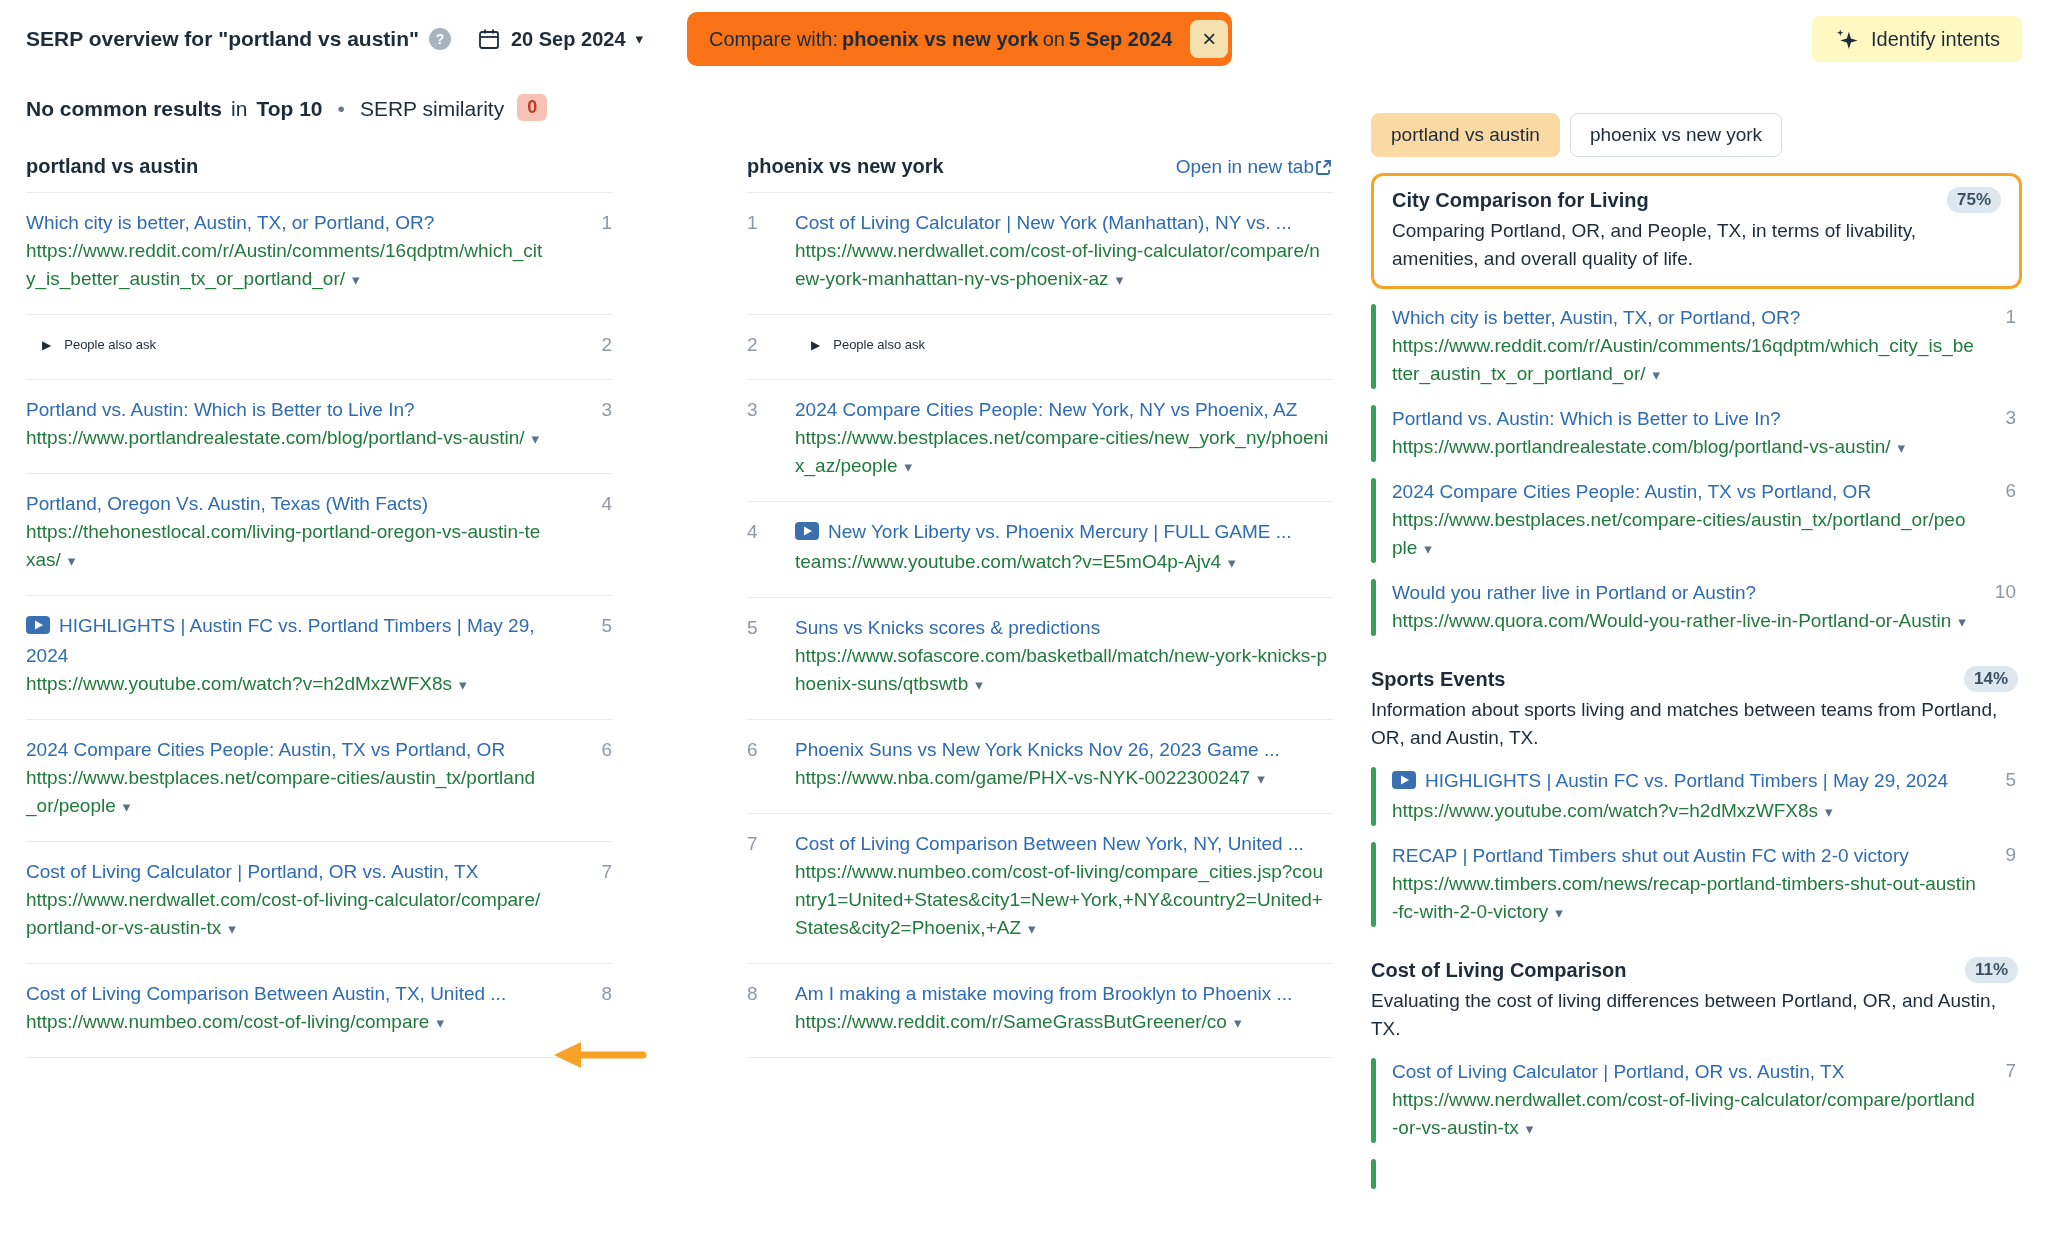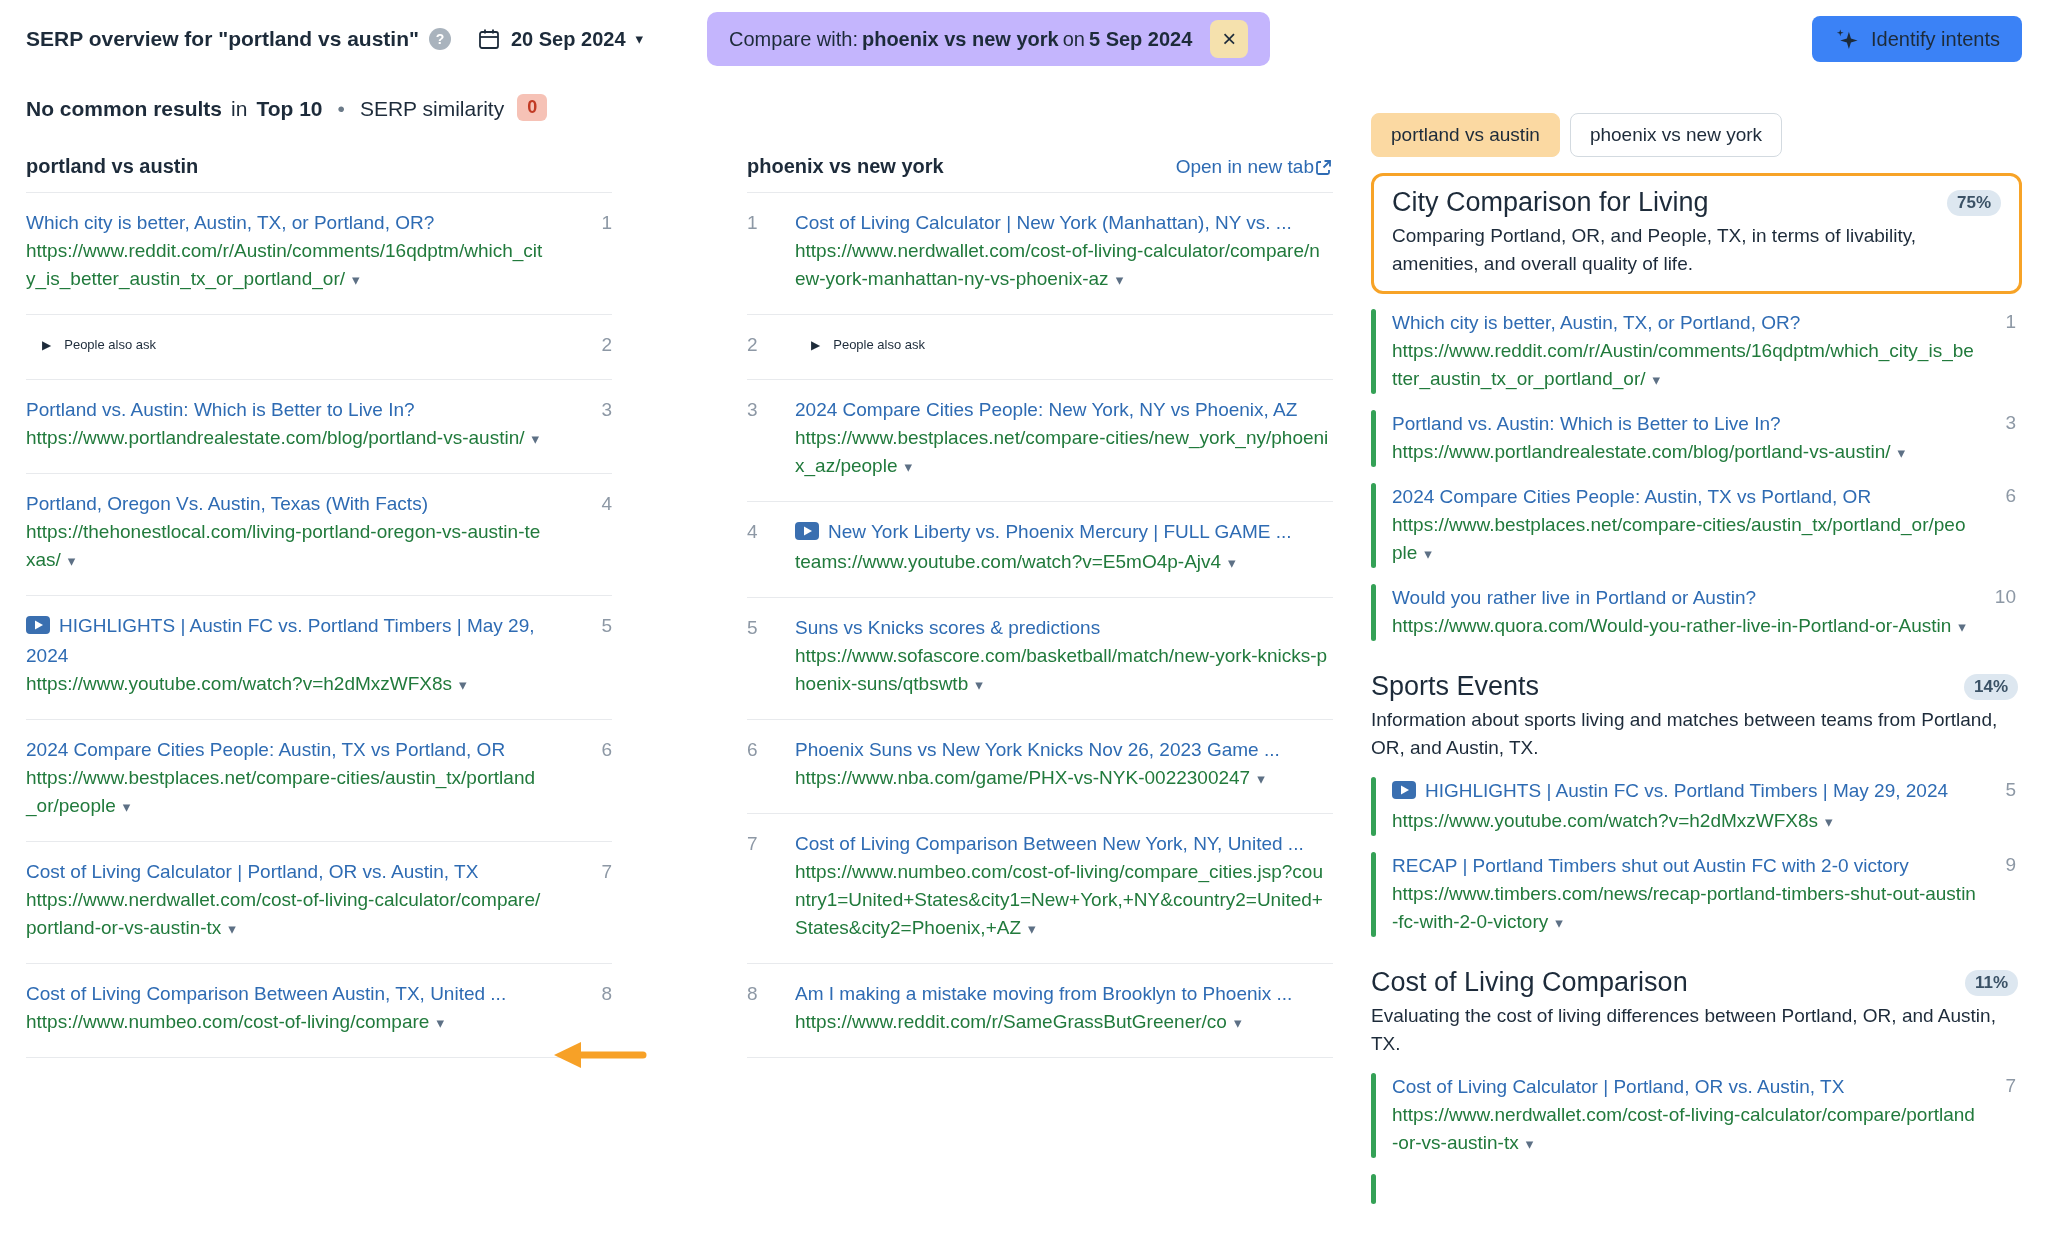--- a/index.html
+++ b/index.html
@@ -9,27 +9,27 @@
   
   .topbar{display:flex;align-items:center;height:78px;padding:0 26px}
   .title-wrap{display:flex;align-items:center;gap:10px}
   .page-title{font-size:21px;font-weight:bold;white-space:nowrap}
   .help{width:22px;height:22px;border-radius:50%;background:#a9b3bd;color:#fff;
         display:inline-flex;align-items:center;justify-content:center;font-size:14px;font-weight:bold;flex:none;cursor:pointer}
   .help::after{content:"?"}
   .date-picker{display:flex;align-items:center;gap:10px;margin-left:26px;font-size:20px;font-weight:bold;cursor:pointer;white-space:nowrap}
   .dd-caret{font-size:15px;color:#1d2b3a}
   .dd-caret::after{content:"▾"}
-  .compare-chip{display:flex;align-items:center;gap:14px;background:#c4b5fd;border-radius:10px;
-                padding:8px 22px 8px 22px;font-size:20px;margin-left:64px;white-space:nowrap}
+  .compare-chip{display:flex;align-items:center;gap:14px;background:#f97316;border-radius:10px;
+                padding:8px 4px 8px 22px;font-size:20px;margin-left:44px;white-space:nowrap}
   .chip-text span,.chip-text b{margin-right:4px}
   .chip-close{width:38px;height:38px;border:none;border-radius:8px;background:#f5e1ad;color:#1d2b3a;
               font-size:24px;line-height:1;display:flex;align-items:center;justify-content:center;cursor:pointer;flex:none}
   .chip-close::after{content:"×"}
-  .identify-btn{margin-left:auto;display:flex;align-items:center;gap:12px;background:#3b82f6;border:none;
+  .identify-btn{margin-left:auto;display:flex;align-items:center;gap:12px;background:#fef9c3;border:none;
                 border-radius:8px;height:46px;padding:0 22px;font-size:20px;color:#1d2b3a;cursor:pointer;white-space:nowrap}
 
   
   .content{display:flex;align-items:flex-start;padding:0 26px}
   .main-area{width:1307px;flex:none}
   .summary{display:flex;align-items:flex-end;gap:9px;margin-top:16px;font-size:21px;white-space:nowrap}
   .summary .bullet{color:#6b7a88;margin:0 6px}
   .summary .bullet::after{content:"•"}
   .sim-badge{background:#f6c2b6;color:#c13a24;font-weight:bold;font-size:18px;border-radius:6px;padding:3px 10px;margin-left:4px}
 
@@ -56,21 +56,21 @@
   .vid{display:inline-block;vertical-align:-2px;margin-right:9px}
 
   
   .sidebar{width:651px;flex:none;margin-left:38px;margin-top:35px}
   .tabs{display:flex;gap:10px}
   .tab{font-size:19px;padding:10px 19px;border-radius:8px;border:1px solid #d3dae0;background:#fff;cursor:pointer;white-space:nowrap}
   .tab.active{background:#fbd9a2;border-color:#fbd9a2}
   .intent-head.boxed{border:3px solid #f7a327;border-radius:12px;padding:11px 18px 13px;margin-top:16px}
   .intent-head.plain{margin-top:30px;padding-right:4px}
   .intent-title-row{display:flex;align-items:center}
-  .intent-name{font-size:27px;font-weight:normal;flex:1;min-width:0}
+  .intent-name{font-size:20px;font-weight:bold;flex:1;min-width:0}
   .pct{background:#dde7f0;color:#3b5266;font-size:17px;font-weight:bold;border-radius:13px;padding:3px 10px;flex:none}
   .intent-desc{font-size:19px;line-height:28px;margin-top:4px}
   .intent-results{margin-top:15px;display:flex;flex-direction:column;gap:16px}
   .s-result{position:relative;display:flex;padding-right:46px}
   .green-bar{width:5px;border-radius:3px;background:#34a156;flex:none;margin-right:16px}
   .s-body{flex:1;min-width:0}
   .s-title{font-size:19px;line-height:28px;color:#2e6bb3;cursor:pointer}
   .s-url{font-size:19px;line-height:28px;color:#217a3c;word-break:break-all}
   .s-num{position:absolute;right:6px;top:2px;font-size:19px;color:#8d98a5}
   .stub-bar{width:5px;height:30px;border-radius:3px;background:#34a156;margin-top:16px}

